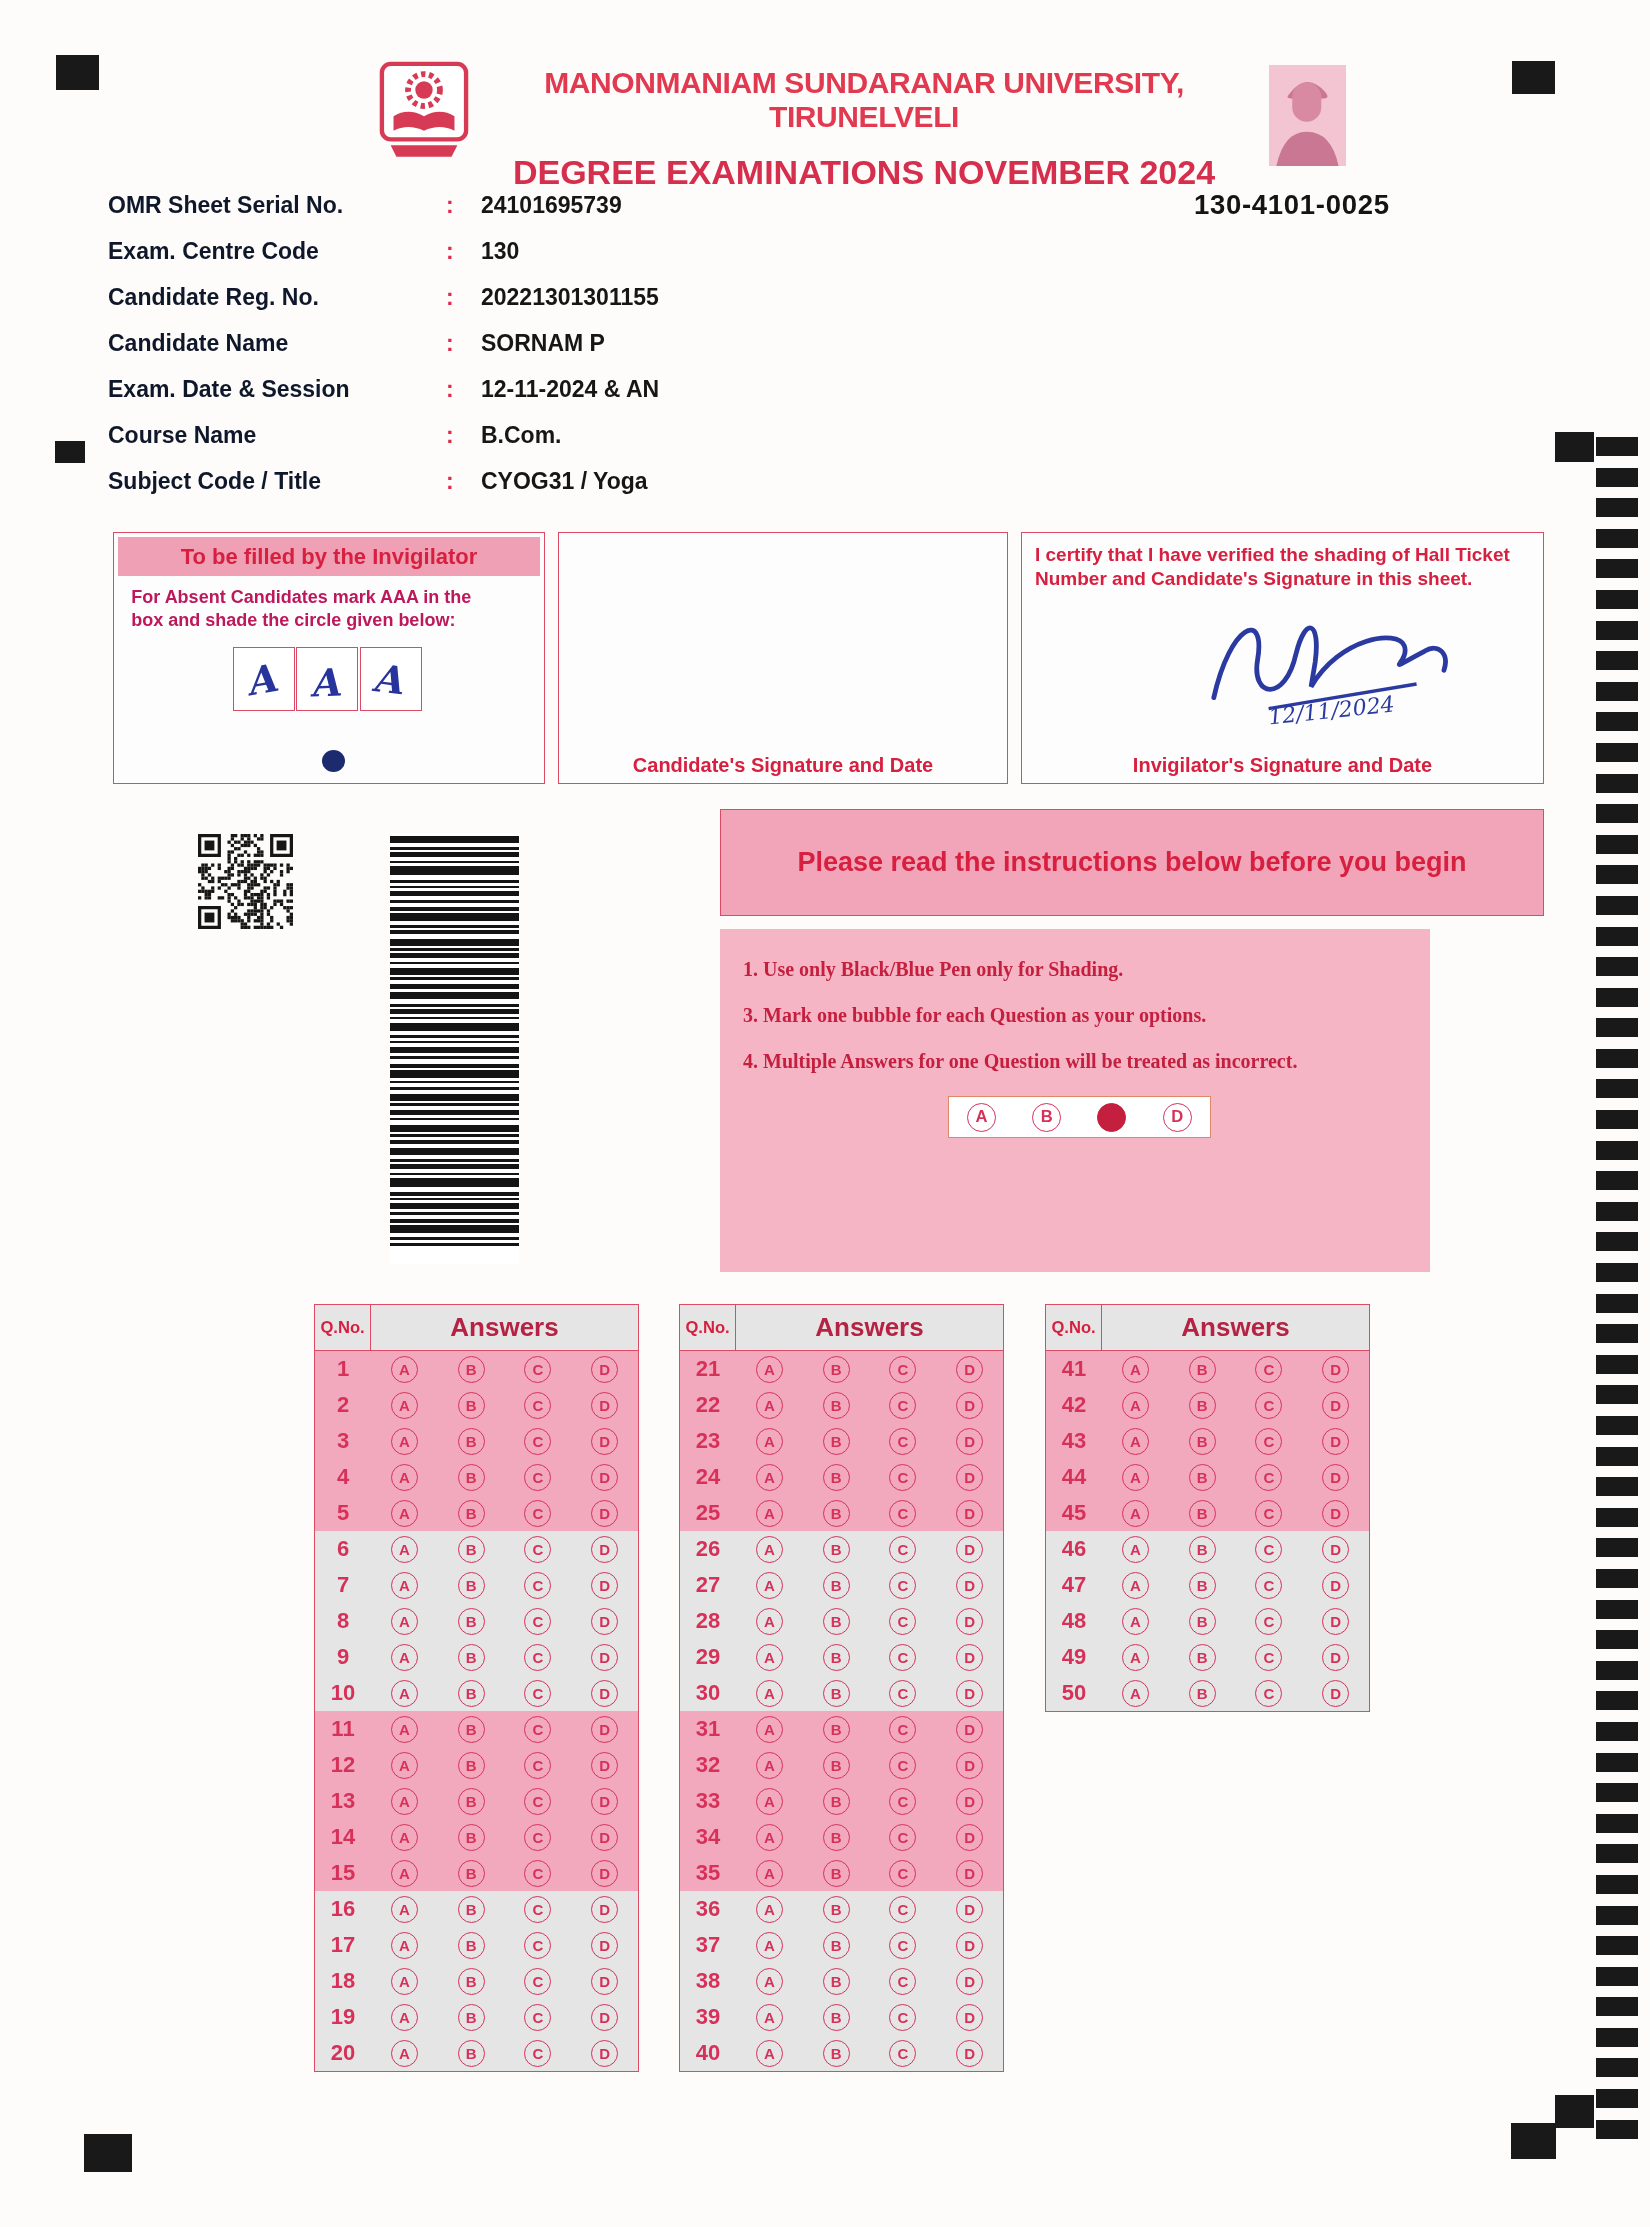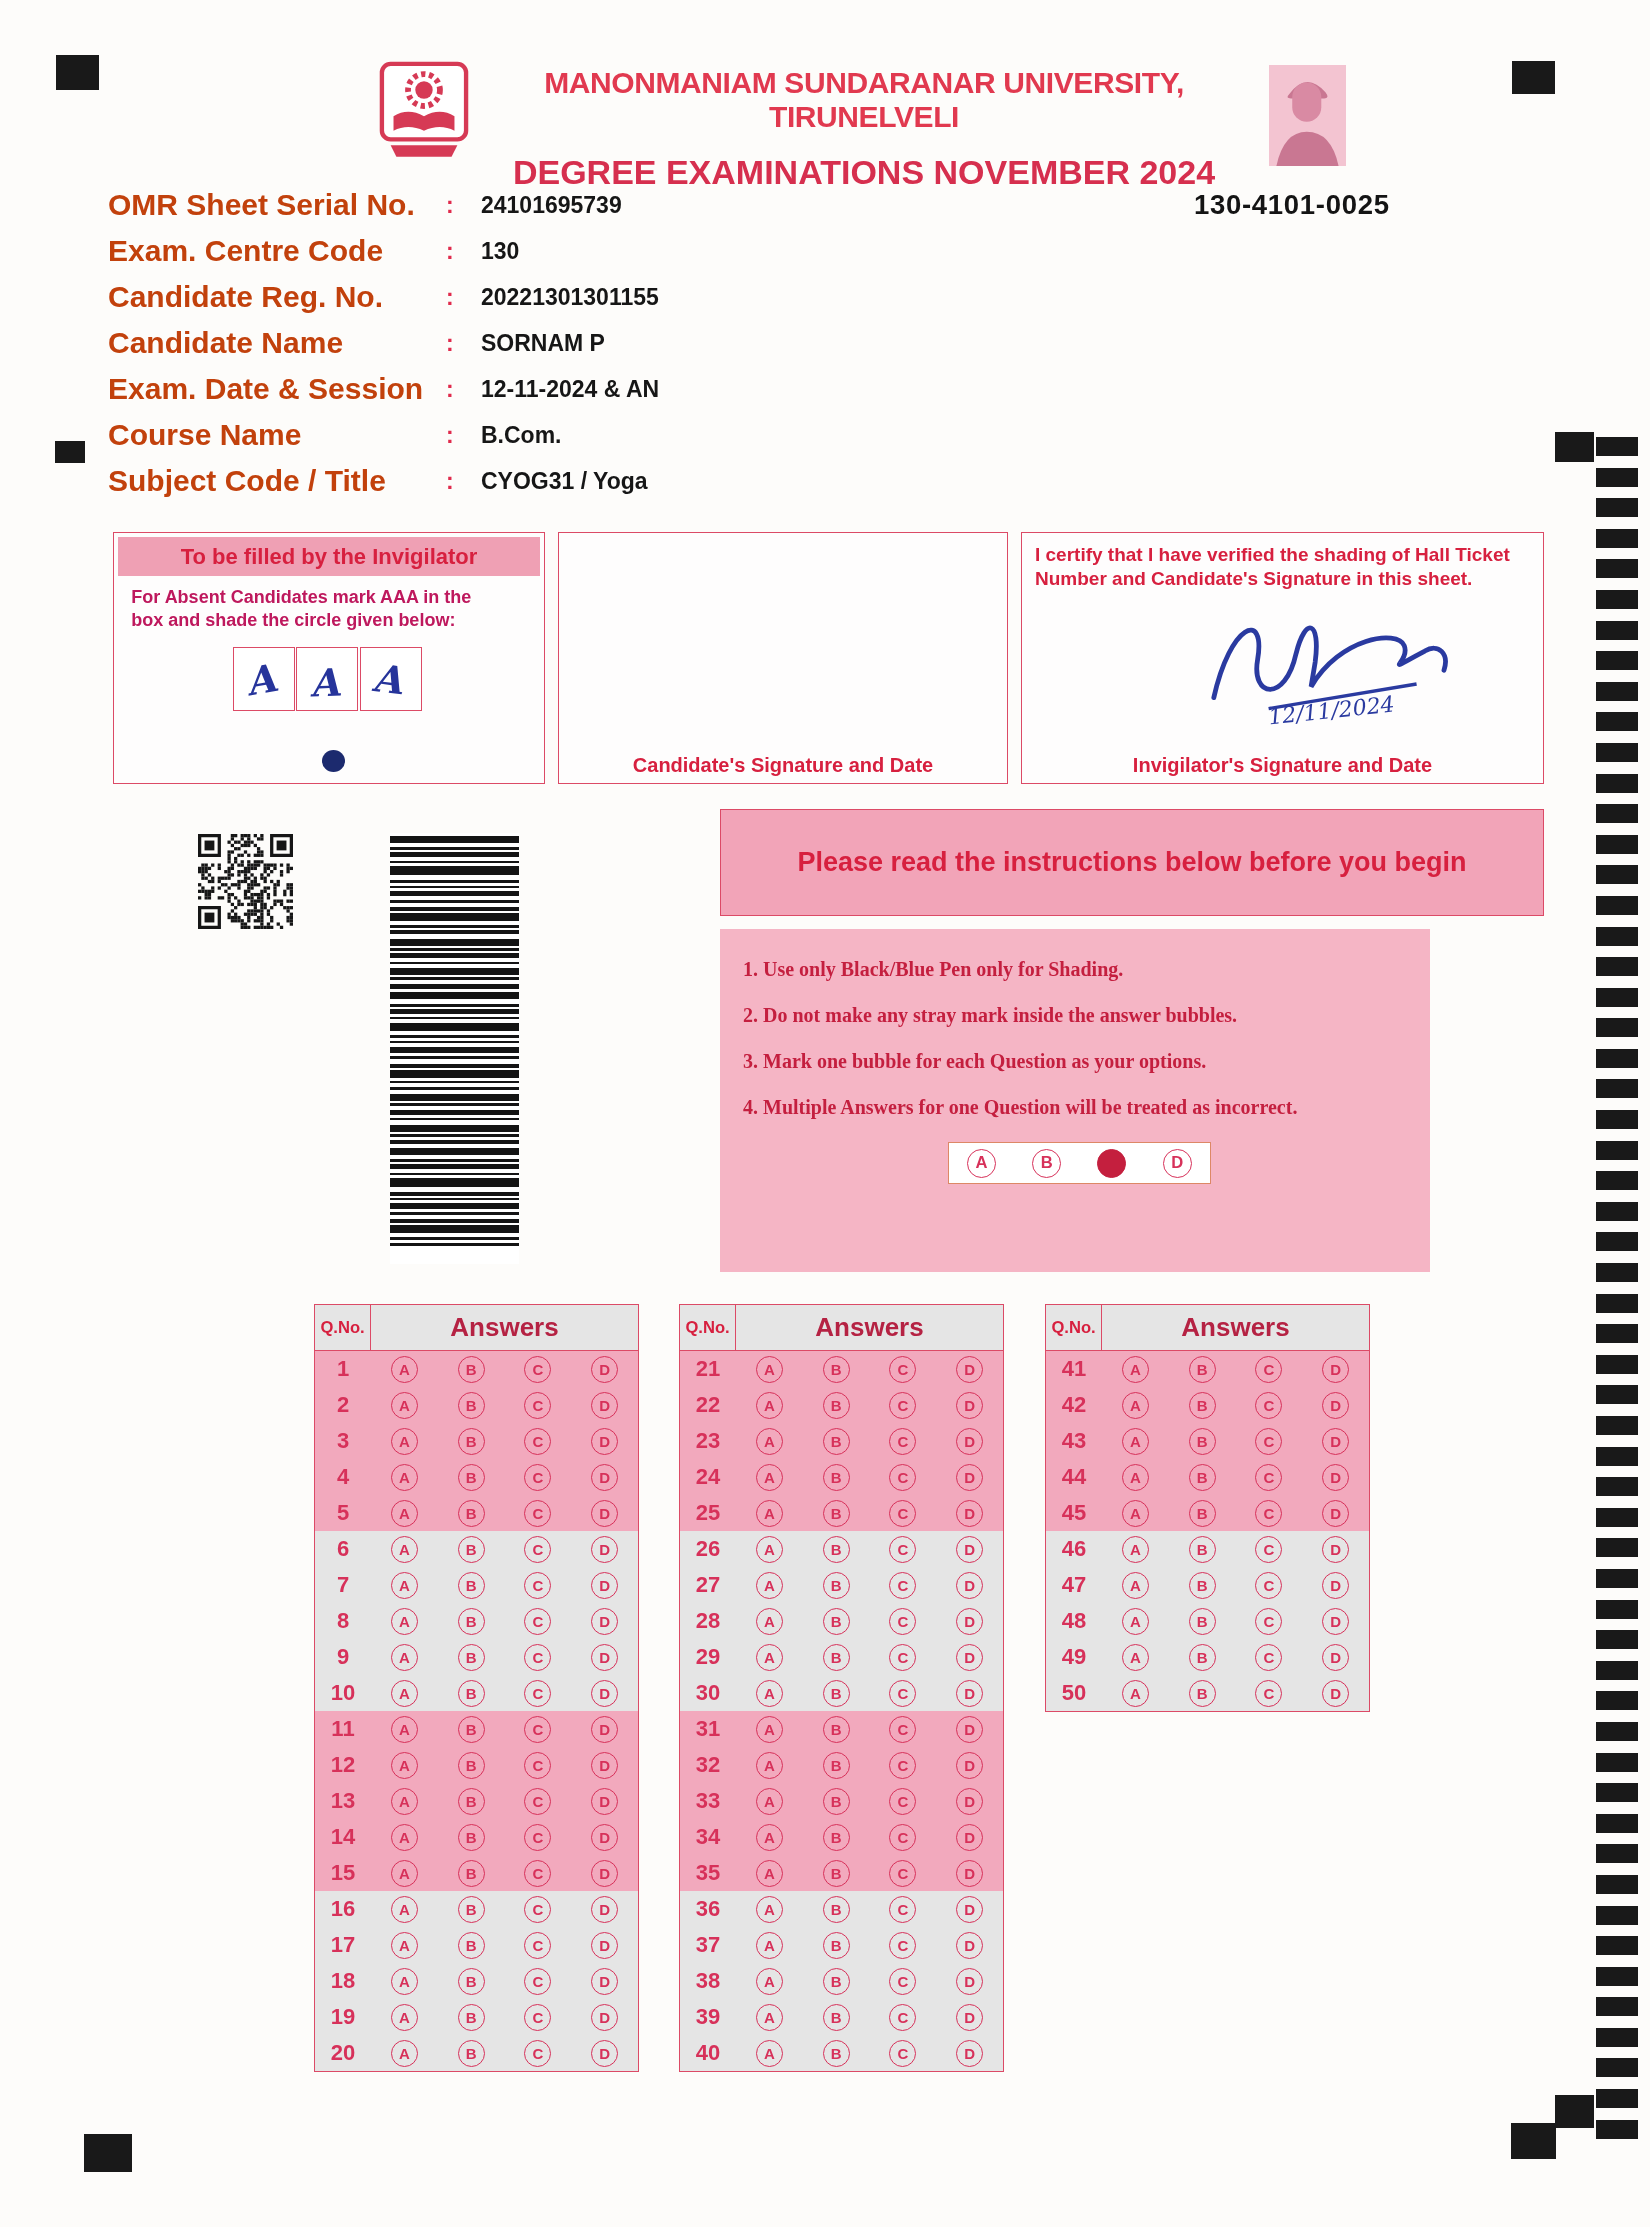--- a/index.html
+++ b/index.html
@@ -10,21 +10,21 @@
   
   .logo { position:absolute; left:379px; top:61px; width:90px; height:100px; }
   .title-block { position:absolute; left:463px; top:66px; width:802px; text-align:center; }
   .uni-title { font-size:30px; font-weight:bold; color:#e1394f; letter-spacing:-0.4px; }
   .exam-title { font-family:Liberation Sans, sans-serif; font-size:34px; font-weight:bold; color:#d62f4e; margin-top:19px; }
   .photo { position:absolute; left:1269px; top:65px; width:77px; height:101px; background:#f3c4d1; overflow:hidden; }
 
   
   .fields { position:absolute; left:108px; top:182px; width:940px; }
   .field-row { display:flex; align-items:center; height:46px; }
-  .f-label { width:338px; font-size:30px; font-weight:bold; color:#c2410c; }
+  .f-label { width:338px; font-size:23px; font-weight:bold; color:#0f172a; }
   .f-colon { width:35px; font-size:23px; font-weight:bold; color:#e02a4c; }
   .f-value { font-size:23px; font-weight:bold; color:#161616; }
   .sheet-code { position:absolute; left:1194px; top:189px; font-size:27.5px; font-weight:bold; color:#141414; letter-spacing:0.7px; }
 
   
   .inv-box { position:absolute; top:532px; height:252px; border:1.4px solid #dc4a66; background:#fefdfd; }
   .inv-left { left:113px; width:432px; }
   .inv-mid { left:558px; width:450px; }
   .inv-right { left:1021px; width:523px; }
   .inv-bar { position:absolute; left:4.3px; right:4.3px; top:4.3px; height:39px; background:#efa0b4; color:#d7203f; font-weight:bold; font-size:22px; display:flex; align-items:center; justify-content:center; }
@@ -516,21 +516,20 @@
       <div class="bc-bar" style="height: 2.9px; margin-bottom: 3.6px;"></div>
       <div class="bc-bar" style="height: 4.3px; margin-bottom: 2.2px;"></div>
       <div class="bc-bar" style="height: 8px; margin-bottom: 4.3px;"></div>
       <div class="bc-bar" style="height: 2.2px; margin-bottom: 2.9px;"></div>
       <div class="bc-bar" style="height: 3.6px; margin-bottom: 5px;"></div>
     </div>
 
   <div class="inst-banner">Please read the instructions below before you begin</div>
   <div class="inst-body">
     <div class="inst-item">1. Use only Black/Blue Pen only for Shading.</div>
-    <div class="inst-item">2. Do not make any stray mark inside the answer bubbles.</div>
     <div class="inst-item">3. Mark one bubble for each Question as your options.</div>
     <div class="inst-item">4. Multiple Answers for one Question will be treated as incorrect.</div>
     <div class="example-strip" id="example-strip">
         <span class="ex-bubble">A</span>
         <span class="ex-bubble">B</span>
         <span class="ex-bubble filled"></span>
         <span class="ex-bubble">D</span>
       </div>
   </div>
 

